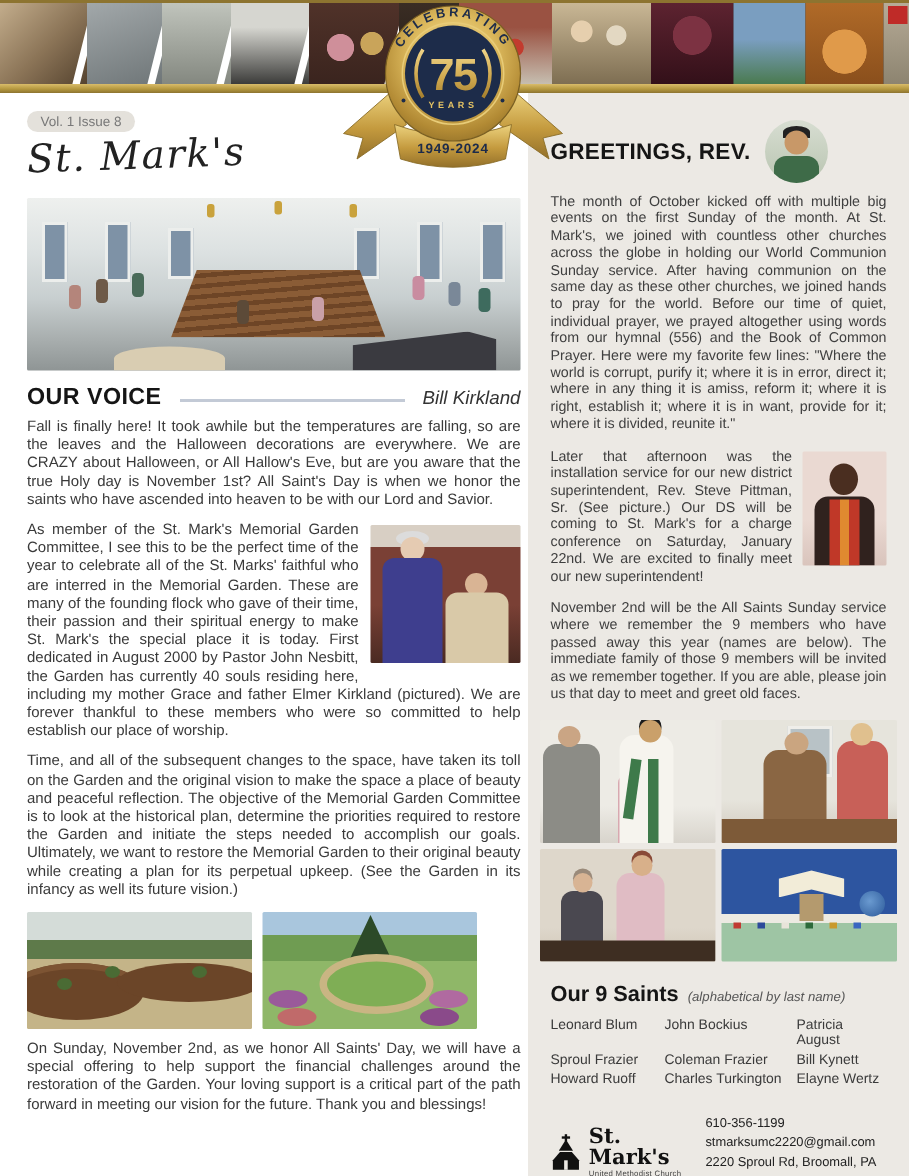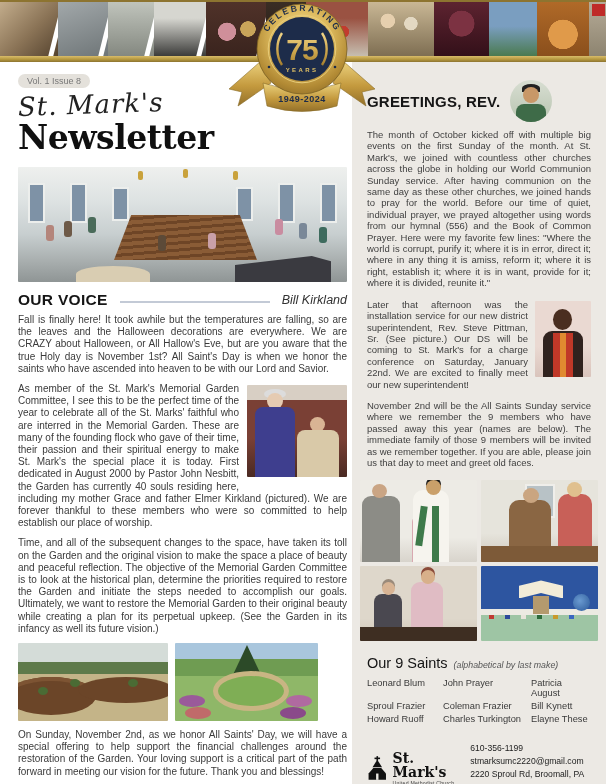--- a/index.html
+++ b/index.html
@@ -158,21 +158,21 @@
      clip-path:polygon(0 30%,50% 0,100% 30%,100% 100%,50% 70%,0 100%);}
   .g4-stand{position:absolute;left:52px;top:30px;width:16px;height:18px;background:#b49a6e;}
   .g4-globe{position:absolute;right:8px;top:28px;width:17px;height:17px;border-radius:50%;
      background:radial-gradient(circle at 40% 40%,#6a9ad0,#2c5a9a);}
   .g4-flag{position:absolute;bottom:22px;width:5px;height:4px;}
   .fg1{left:8px;background:#c03a32;} .fg2{left:24px;background:#2c4a9a;} .fg3{left:40px;background:#e8e4da;}
   .fg4{left:56px;background:#2c6a3a;} .fg5{left:72px;background:#c99a2c;} .fg6{left:88px;background:#3a66c0;}
 
   .saints{margin-top:14px;}
   .saints-head{display:flex;align-items:baseline;}
-  .saints-title{font-size:14.5px;font-weight:normal;color:#151515;}
+  .saints-title{font-size:14.5px;font-weight:bold;color:#151515;}
   .saints-note{font-size:8.8px;font-style:italic;color:#555;margin-left:6px;}
   .names-grid{display:grid;grid-template-columns:76px 88px 1fr;row-gap:3px;margin-top:7px;
      font-size:9.3px;color:#3a3a3a;}
 
   .footer-row{display:flex;align-items:center;gap:9px;margin-top:18px;}
   .logo-block{display:flex;align-items:center;gap:5px;}
   .logo-text{line-height:1;}
   .logo-name{font-family:"DejaVu Serif",serif;font-weight:bold;font-size:14px;color:#111;}
   .logo-sub{font-size:5.2px;color:#444;margin-top:2px;letter-spacing:.2px;}
   .contact{font-size:8.6px;color:#222;line-height:1.5;}
@@ -239,21 +239,20 @@
     <text x="77" y="57" text-anchor="middle" font-size="30" font-weight="bold" fill="url(#gNum)" letter-spacing="-1">75</text>
     <text x="77" y="69" text-anchor="middle" font-size="6" font-weight="bold" fill="#e3c264" letter-spacing="2.4">YEARS</text>
   </svg>
 
   <div class="left-col lc">
 
     <div class="date-row">
       <span class="issue-pill">Vol. 1 Issue 8</span>
     </div>
     <div class="script-title">St. Mark's</div>
-    <div class="big-title">Newsletter</div>
 
     <div class="photo church">
       <div class="ch-win cw1"></div>
       <div class="ch-win cw2"></div>
       <div class="ch-win cw3"></div>
       <div class="ch-win cw4"></div>
       <div class="ch-win cw5"></div>
       <div class="ch-win cw6"></div>
       <span class="lamp lm1"></span>
       <span class="lamp lm2"></span>
@@ -371,32 +370,32 @@
         <span class="g4-flag fg3"></span>
         <span class="g4-flag fg4"></span>
         <span class="g4-flag fg5"></span>
         <span class="g4-flag fg6"></span>
       </div>
     </div>
 
     <div class="saints">
       <div class="saints-head">
         <span class="saints-title">Our 9 Saints</span>
-        <span class="saints-note">(alphabetical by last make)</span>
+        <span class="saints-note">(alphabetical by last name)</span>
       </div>
       <div class="names-grid">
         <span>Leonard Blum</span>
-        <span>John Prayer</span>
+        <span>John Bockius</span>
         <span>Patricia August</span>
         <span>Sproul Frazier</span>
         <span>Coleman Frazier</span>
         <span>Bill Kynett</span>
         <span>Howard Ruoff</span>
         <span>Charles Turkington</span>
-        <span>Elayne These</span>
+        <span>Elayne Wertz</span>
       </div>
     </div>
 
     <div class="footer-row">
       <div class="logo-block">
         <svg width="24" height="28" viewBox="0 0 26 30">
           <rect x="12" y="0" width="2" height="6" fill="#111"></rect>
           <rect x="9.5" y="1.8" width="7" height="2" fill="#111"></rect>
           <polygon points="13,4.5 19,14 7,14" fill="#111"></polygon>
           <polygon points="2,30 2,22 8,15 18,15 24,22 24,30" fill="#111"></polygon>

